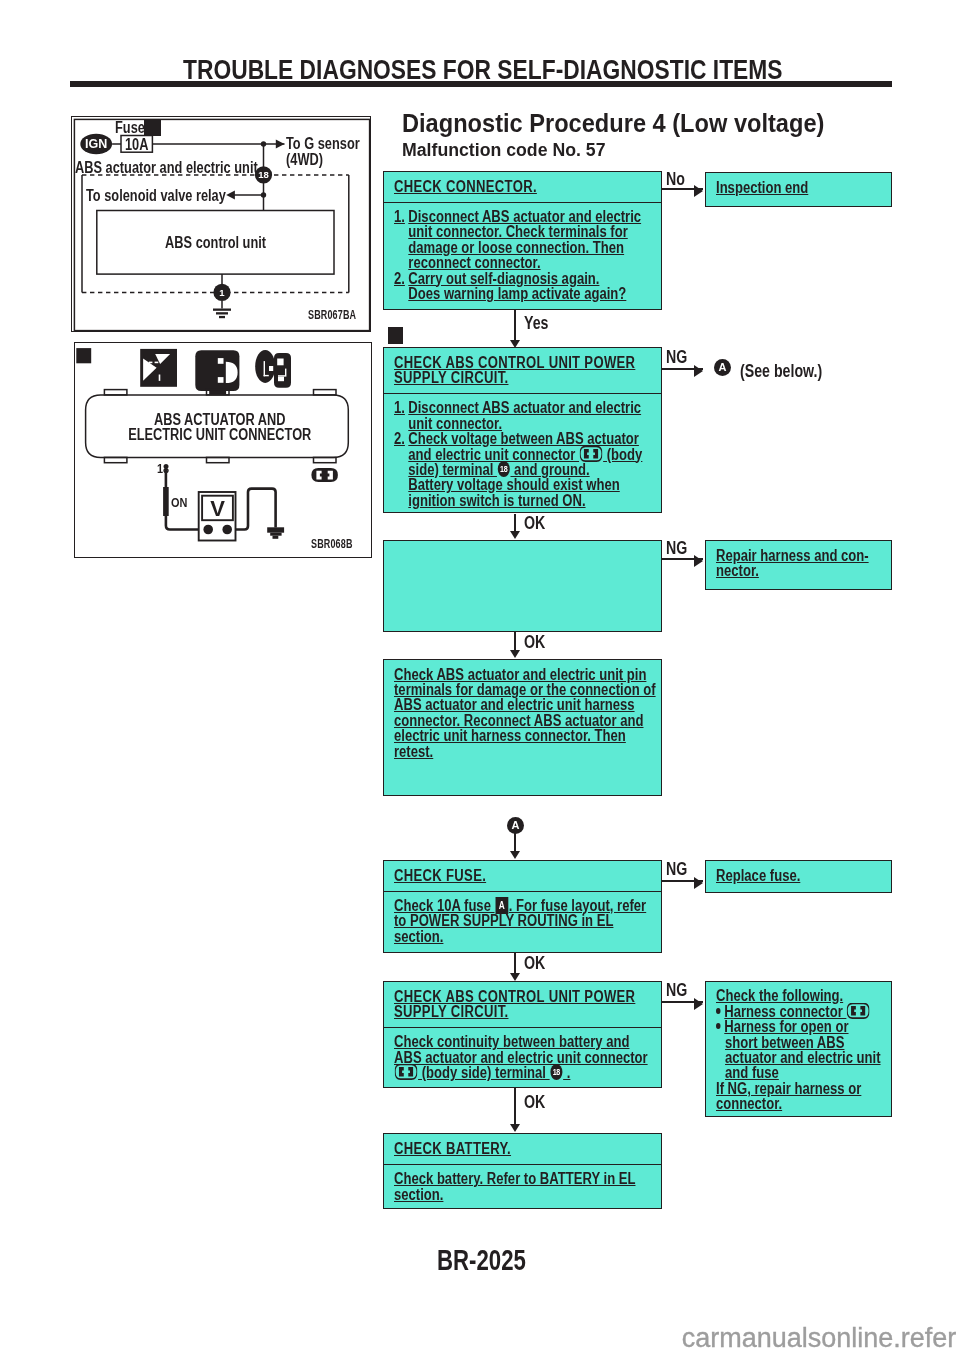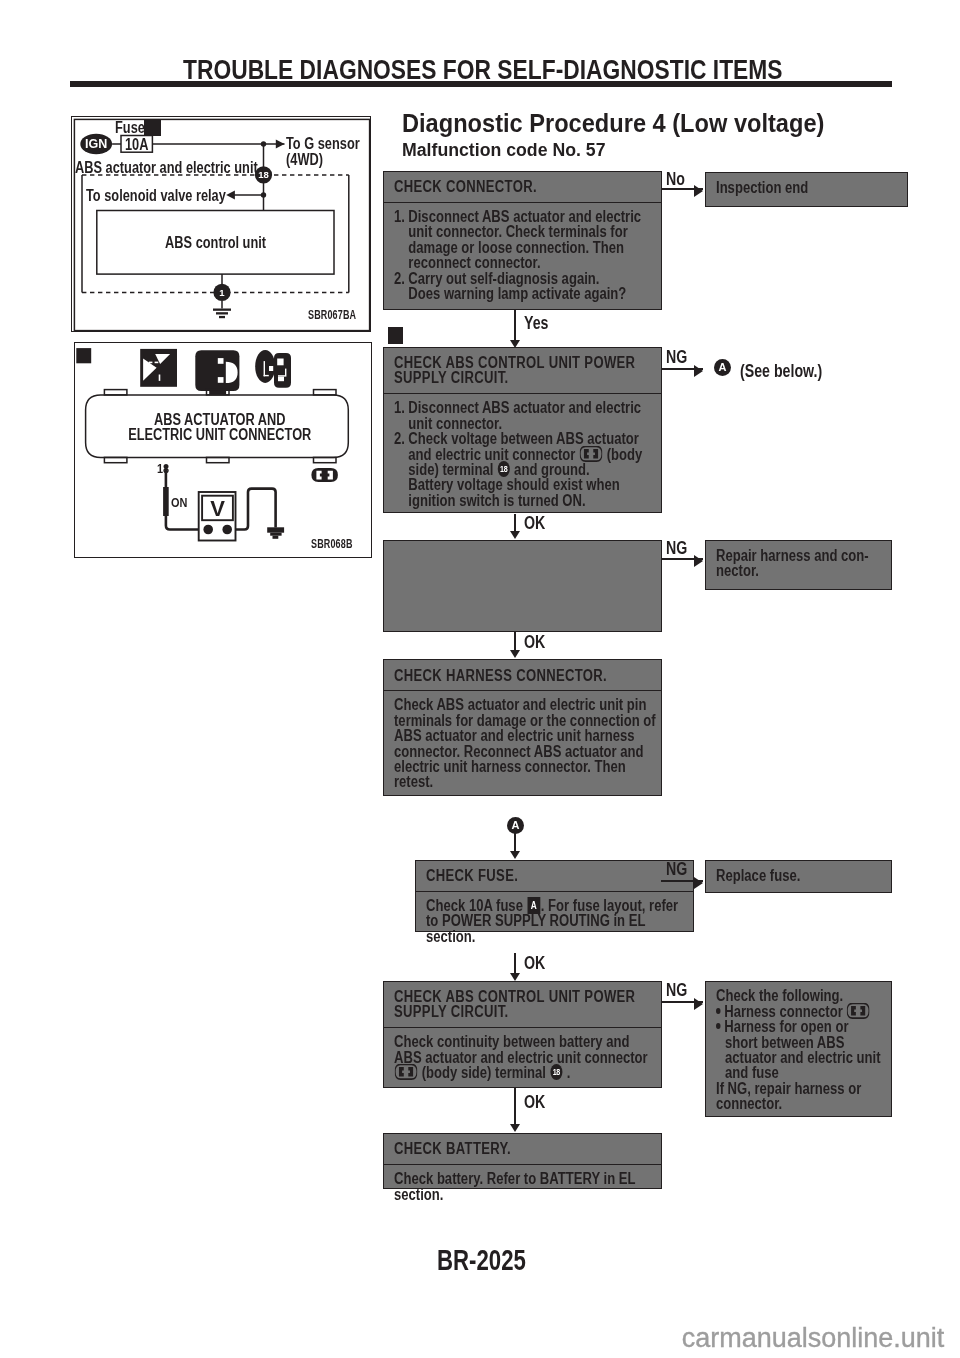--- a/index.html
+++ b/index.html
@@ -17,21 +17,21 @@
   
   #dp-title{position:absolute;left:402px;top:110px;font-size:26px;font-weight:bold;
             line-height:1;transform:scaleX(.908);transform-origin:left top;white-space:nowrap;}
   #mc-title{position:absolute;left:402px;top:141px;font-size:18px;font-weight:bold;
             line-height:1;transform:scaleX(.983);transform-origin:left top;white-space:nowrap;}
 
   
   
   .cx{transform:scaleX(.752);transform-origin:left top;width:133.0%;
       font-size:17.4px;font-weight:bold;line-height:15.4px;letter-spacing:0px;}
-  .fbox{position:absolute;border:1.3px solid #231f20;box-sizing:border-box;background:#737373;}
+  .fbox{position:absolute;border:1.3px solid #231f20;box-sizing:border-box;background:#5eead4;text-decoration:underline;}
   .fhead{padding:7.2px 0 7.3px 0;border-bottom:1.3px solid #231f20;}
   .fhead .cx{letter-spacing:.42px;}
   .fbody{padding:6.2px 0 4px 0;}
   .pad{padding-left:10px;padding-right:5px;}
   .ln{display:block;white-space:nowrap;height:15.4px;overflow:visible;}
   .ind{display:inline-block;width:12px;}
   .num{display:flex;}
   .num .n{flex:0 0 auto;width:19px;}
   .num .t{flex:1 1 auto;}
   .vline{position:absolute;width:2.4px;background:#231f20;}
@@ -248,21 +248,21 @@
             <span class="t">
               <span class="ln">Carry out self-diagnosis again.</span>
               <span class="ln">Does warning lamp activate again?</span>
             </span>
           </div>
       </div>
     </div>
     <div class="hline" style="left:661px;top:188px;width:42px;"></div>
     <div class="arrR" style="left:694.4px;top:185.3px;"></div>
     <div class="lbl" style="left:666px;top:170px;">No</div>
-    <div class="fbox" style="left:704.6px;top:171.9px;width:203px;height:34.8px;">
+    <div class="fbox" style="left:704.6px;top:171.9px;width:187px;height:34.8px;">
       <div class="fbody pad" style="padding-top:7px">
           <div class="cx">Inspection end</div>
         </div>
     </div>
     <div class="vline" style="left:514px;top:310px;height:30px;"></div>
     <div class="arrD" style="left:510px;top:339.5px;"></div>
     <div class="lbl" style="left:524px;top:313.5px;">Yes</div>
 
     <div class="pmark" style="left:387.8px;top:327.2px;width:15.6px;height:16.6px;"></div>
 
@@ -319,40 +319,37 @@
             <span class="ln">Repair harness and con-</span>
             <span class="ln">nector.</span>
           </div>
         </div>
     </div>
     <div class="vline" style="left:514px;top:631.6px;height:20px;"></div>
     <div class="arrD" style="left:510px;top:650px;"></div>
     <div class="lbl" style="left:524px;top:633px;">OK</div>
 
     <div class="fbox" style="left:383px;top:659.4px;width:279px;height:136.9px;">
-      <div class="fhead pad">
-          <div class="cx">CHECK HARNESS CONNECTOR.</div>
-        </div>
       <div class="fbody pad">
           <div class="cx">
             <span class="ln">Check ABS actuator and electric unit pin</span>
             <span class="ln">terminals for damage or the connection of</span>
             <span class="ln">ABS actuator and electric unit harness</span>
             <span class="ln">connector. Reconnect ABS actuator and</span>
             <span class="ln">electric unit harness connector. Then</span>
             <span class="ln">retest.</span>
           </div>
         </div>
     </div>
 
     <div class="circA" style="left:507px;top:816.8px;">A</div>
     <div class="vline" style="left:514px;top:833px;height:22px;"></div>
     <div class="arrD" style="left:510px;top:851px;"></div>
 
-    <div class="fbox" style="left:383px;top:860px;width:279px;height:72px;margin-left:32px;">
+    <div class="fbox" style="left:383px;top:860px;width:279px;height:93px;">
       <div class="fhead pad">
           <div class="cx">CHECK FUSE.</div>
         </div>
       <div class="fbody pad">
           <div class="cx">
             <span class="ln">Check 10A fuse <span class="badge sq"><i>A</i></span>. For fuse layout, refer</span>
             <span class="ln">to POWER SUPPLY ROUTING in EL</span>
             <span class="ln">section.</span>
           </div>
         </div>
@@ -410,28 +407,28 @@
             <span class="ln"><span class="ind"></span>and fuse</span>
             <span class="ln">If NG, repair harness or</span>
             <span class="ln">connector.</span>
           </div>
       </div>
     </div>
     <div class="vline" style="left:514px;top:1088.3px;height:38px;"></div>
     <div class="arrD" style="left:510px;top:1124px;"></div>
     <div class="lbl" style="left:524px;top:1093px;">OK</div>
 
-    <div class="fbox" style="left:383px;top:1133.3px;width:279px;height:56px;">
+    <div class="fbox" style="left:383px;top:1133.3px;width:279px;height:76px;">
       <div class="fhead pad">
           <div class="cx">CHECK BATTERY.</div>
         </div>
       <div class="fbody pad">
           <div class="cx">
             <span class="ln">Check battery. Refer to BATTERY in EL</span>
             <span class="ln">section.</span>
           </div>
         </div>
     </div>
   </div>
 
   <div id="footer">BR-2025</div>
-  <div id="wm">carmanualsonline.unit</div>
+  <div id="wm">carmanualsonline.refer</div>
 </div>
 
 </body></html>

